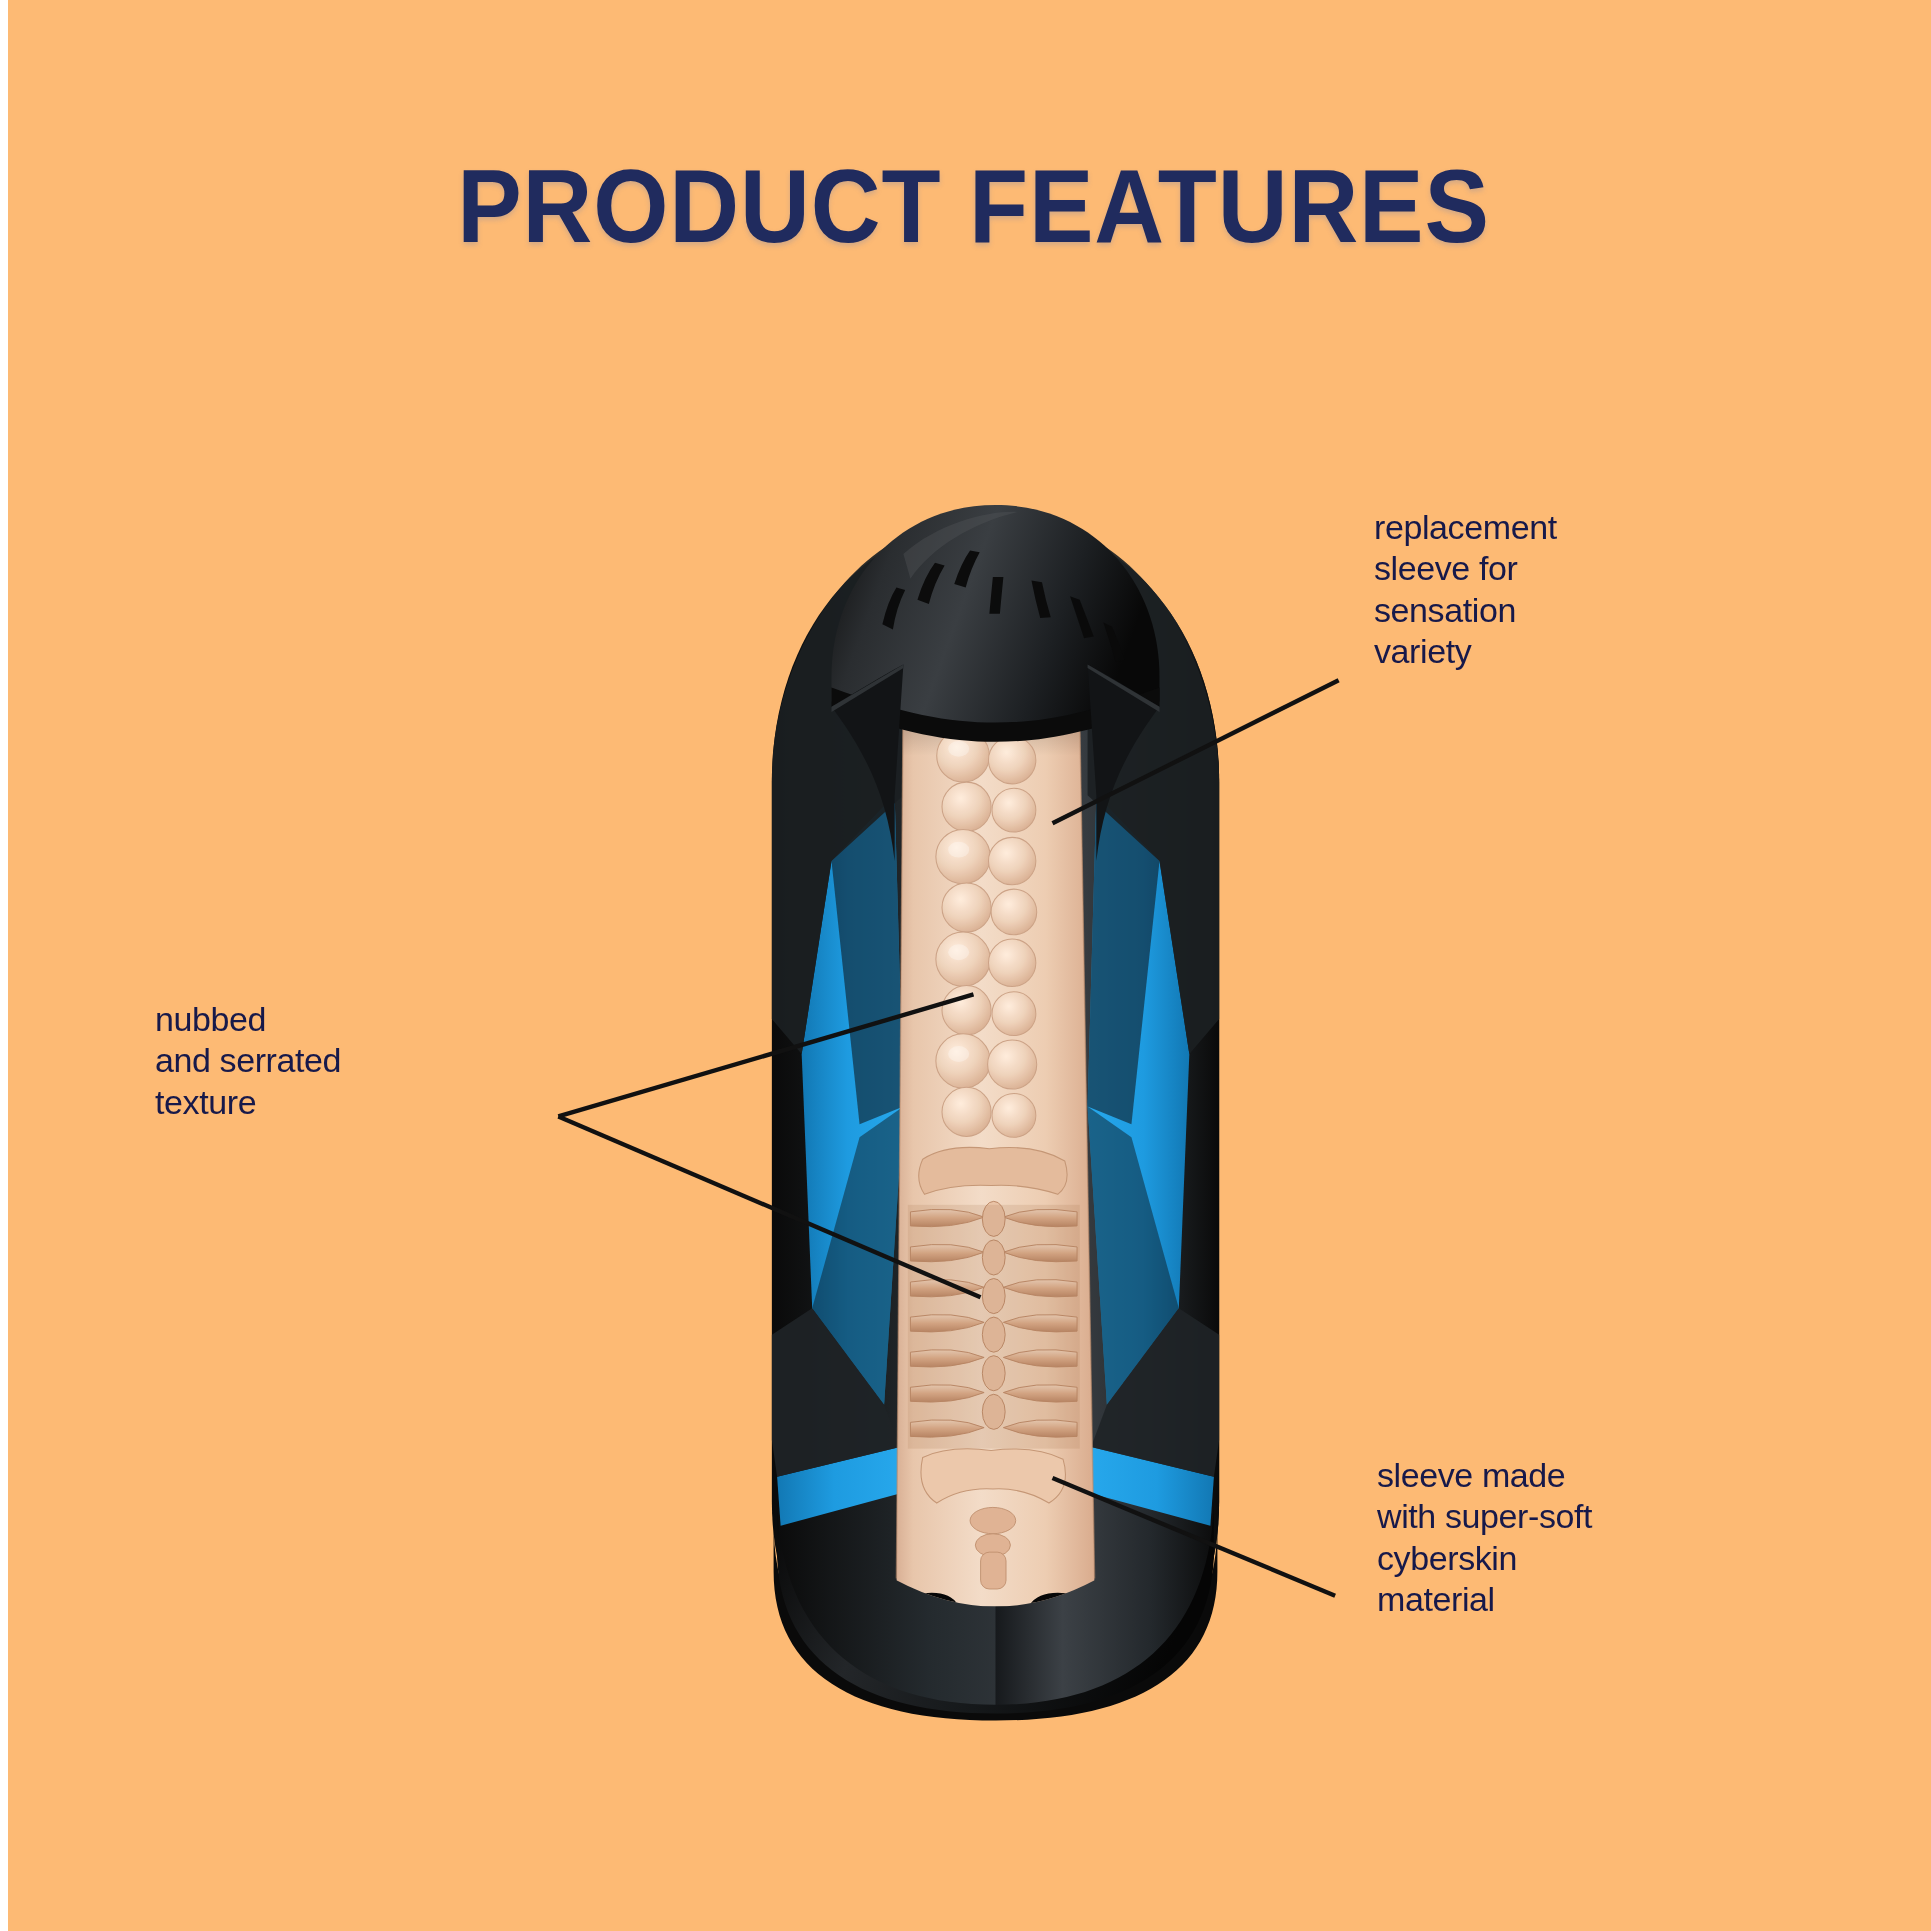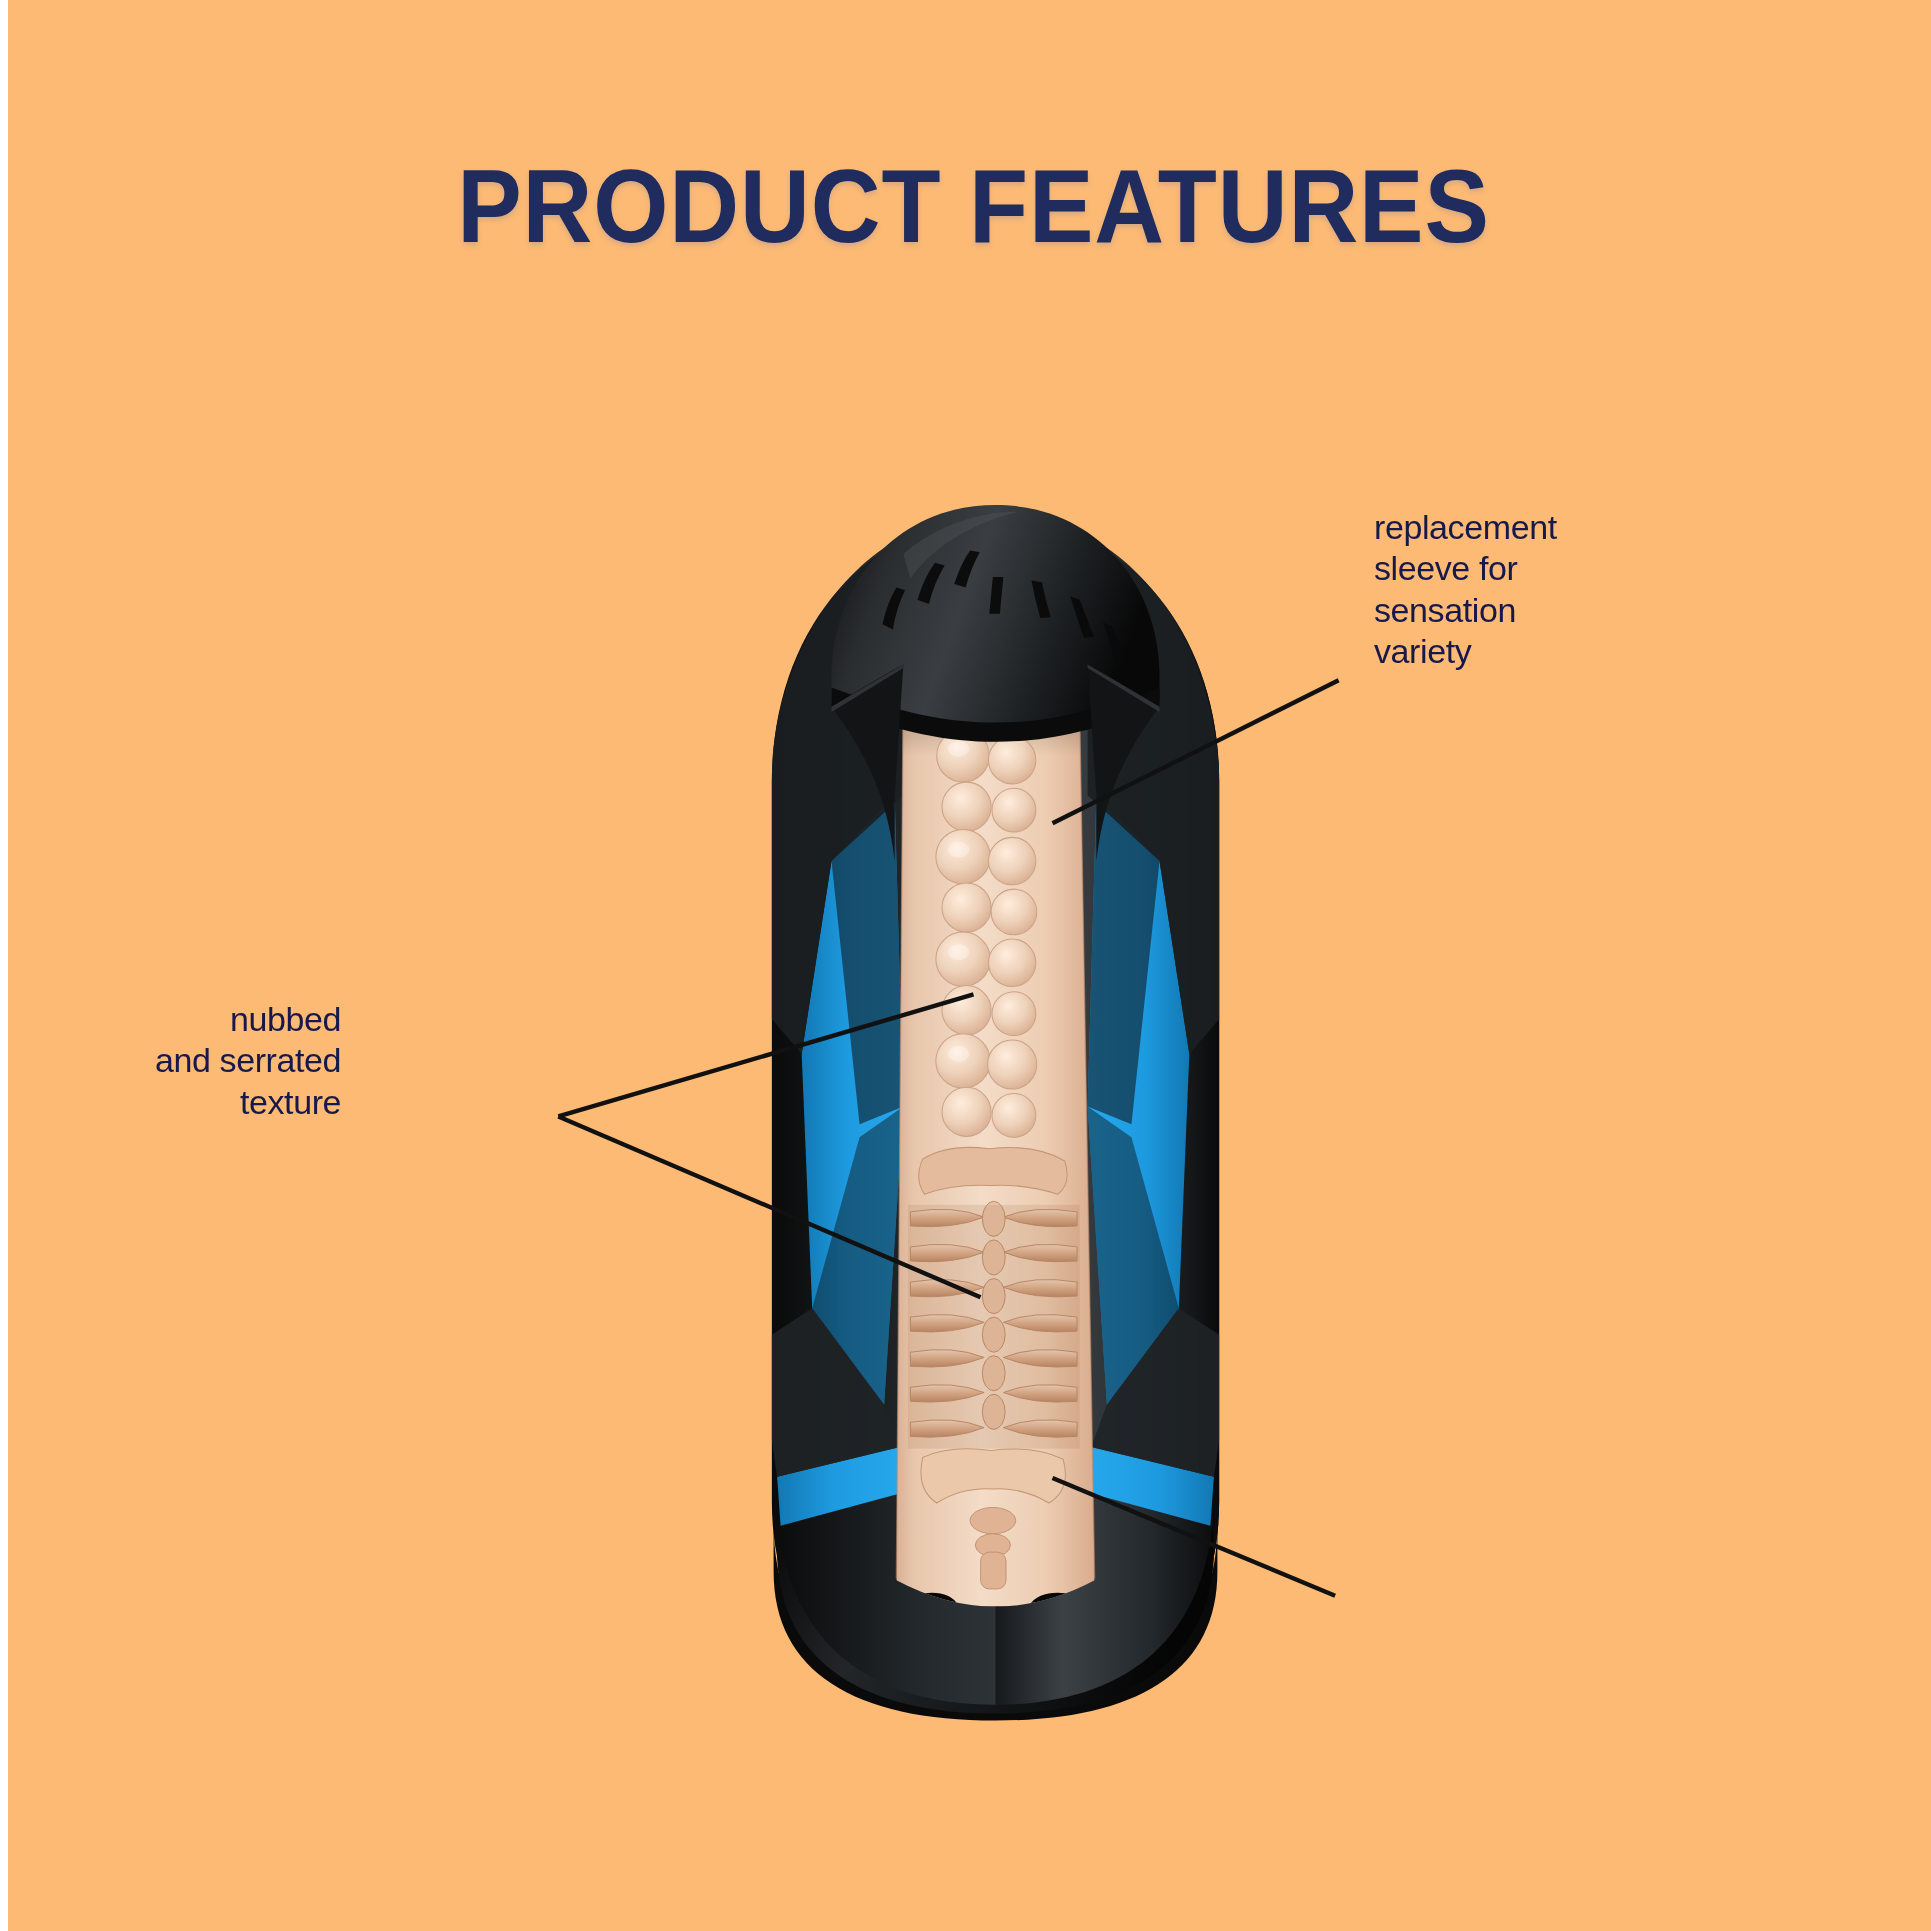--- a/index.html
+++ b/index.html
@@ -40,21 +40,21 @@
     position: absolute;
     font-family: "Liberation Sans", sans-serif;
     font-size: 34px;
     font-weight: 400;
     line-height: 1.22;
     color: #17194A;
     letter-spacing: -0.4px;
     white-space: pre-line;
   }
   #label-replacement { left: 1366px; top: 507px; }
-  #label-nubbed      { left: 147px;  top: 999px; text-align: right; }
+  #label-nubbed      { left: 147px;  top: 999px; }
   #label-sleevemade  { left: 1369px; top: 1455px; }
 
   
   #leaders {
     position: absolute;
     left: 0; top: 0;
     width: 1931px; height: 1931px;
     pointer-events: none;
   }
 
@@ -327,15 +327,19 @@
 
   <div class="label" id="label-replacement">replacement
 sleeve for
 sensation
 variety</div>
 
   <div class="label" id="label-nubbed">nubbed
 and serrated
 texture</div>
 
+  <div class="label" id="label-sleevemade">sleeve made
+with super-soft
+cyberskin
+material</div>
 
 </div>
 
 
 </body></html>

